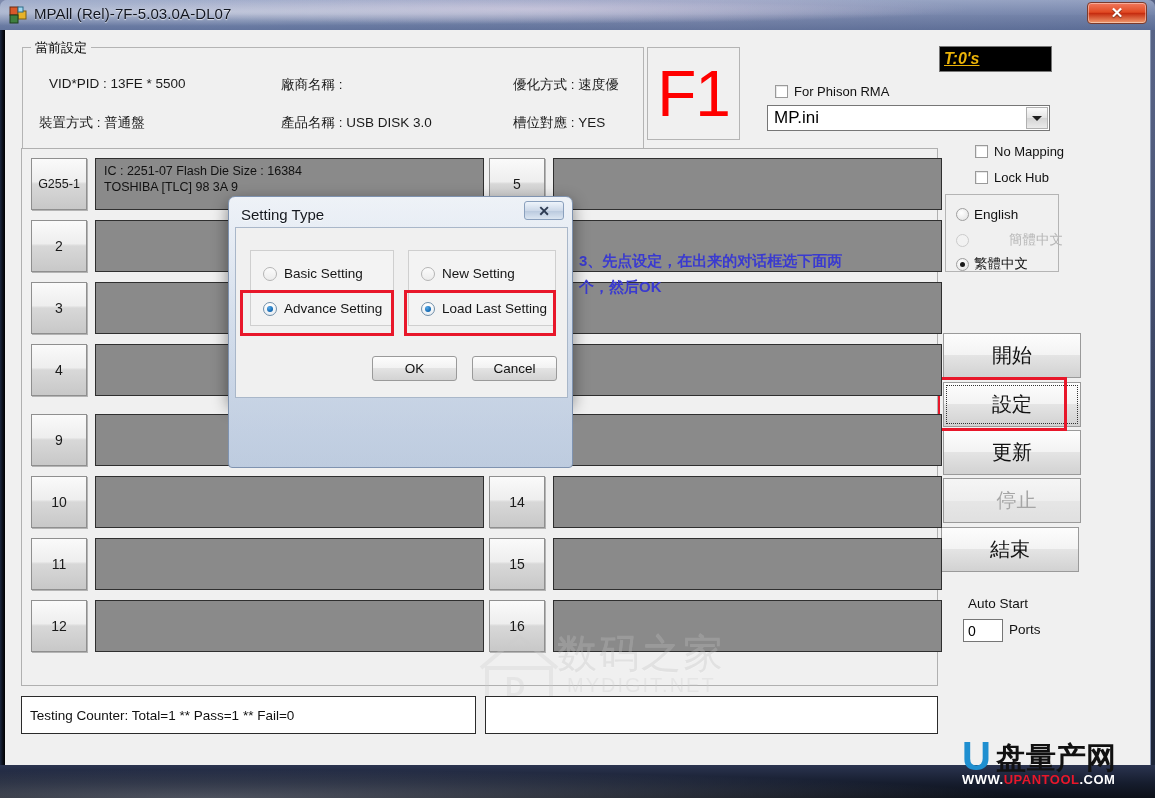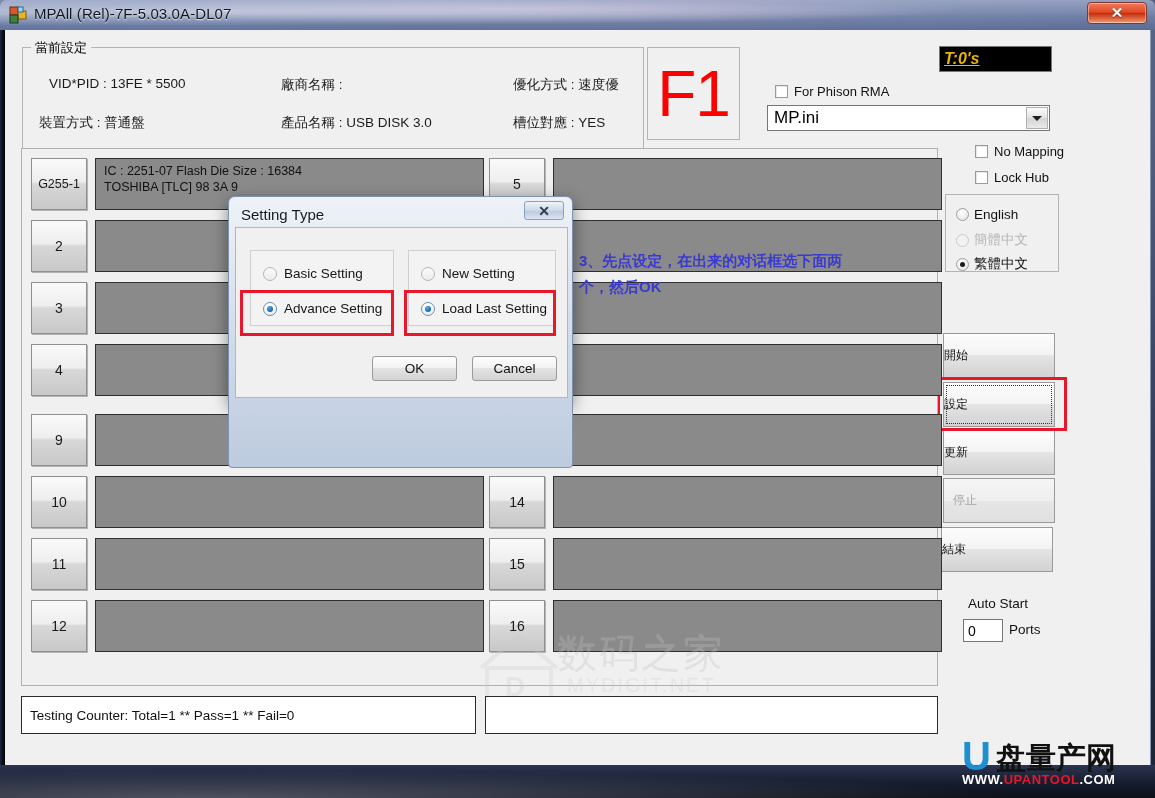--- a/index.html
+++ b/index.html
@@ -145,29 +145,29 @@
     width:13px; height:13px; border-radius:50%; border:1px solid #9f9f9f;
     background:radial-gradient(circle at 40% 35%,#ffffff,#e9e9e9 70%,#dcdcdc);
     flex:0 0 auto; position:relative;
   }
   .radio.on::after{
     content:""; position:absolute; left:3px; top:3px; width:5px; height:5px;
     border-radius:50%; background:#1a1a1a;
   }
   .radio.disabled{ border-color:#cbcbcb; background:#f2f2f2; }
   .radlabel{ font-size:13.5px; color:#111; white-space:nowrap; }
-  .radlabel.disabled{ color:#b6b6b6; }
+  .radlabel.disabled{ color:#b6b6b6;margin-left:35px; }
 
   
   .winbtn{
-    position:absolute; width:112px; height:45px;
+    position:absolute; width:138px; height:45px;
     border:1px solid #9a9a9a;
     background:linear-gradient(to bottom,#fdfdfd 0%,#f3f3f3 48%,#e4e4e4 50%,#d2d2d2 100%);
-    display:flex; align-items:center; 
-    font-size:12px; color:#111; cursor:pointer;
+    display:flex; align-items:center; justify-content:center;
+    font-size:20px; color:#111; cursor:pointer;
   }
   .winbtn.disabled{ color:#a6a6a6; background:linear-gradient(to bottom,#f5f5f5,#eeeeee 50%,#e6e6e6 51%,#e0e0e0); }
   .winbtn.focus{ outline:1px dotted #333; outline-offset:-4px; }
 
   .redbox{ position:absolute; border:3px solid #e8172a; pointer-events:none; }
 
   
   #autostartlabel{ position:absolute; left:967px; top:596px; font-size:13.5px; color:#111; }
   #portsinput{
     position:absolute; left:962px; top:619px; width:40px; height:23px;

